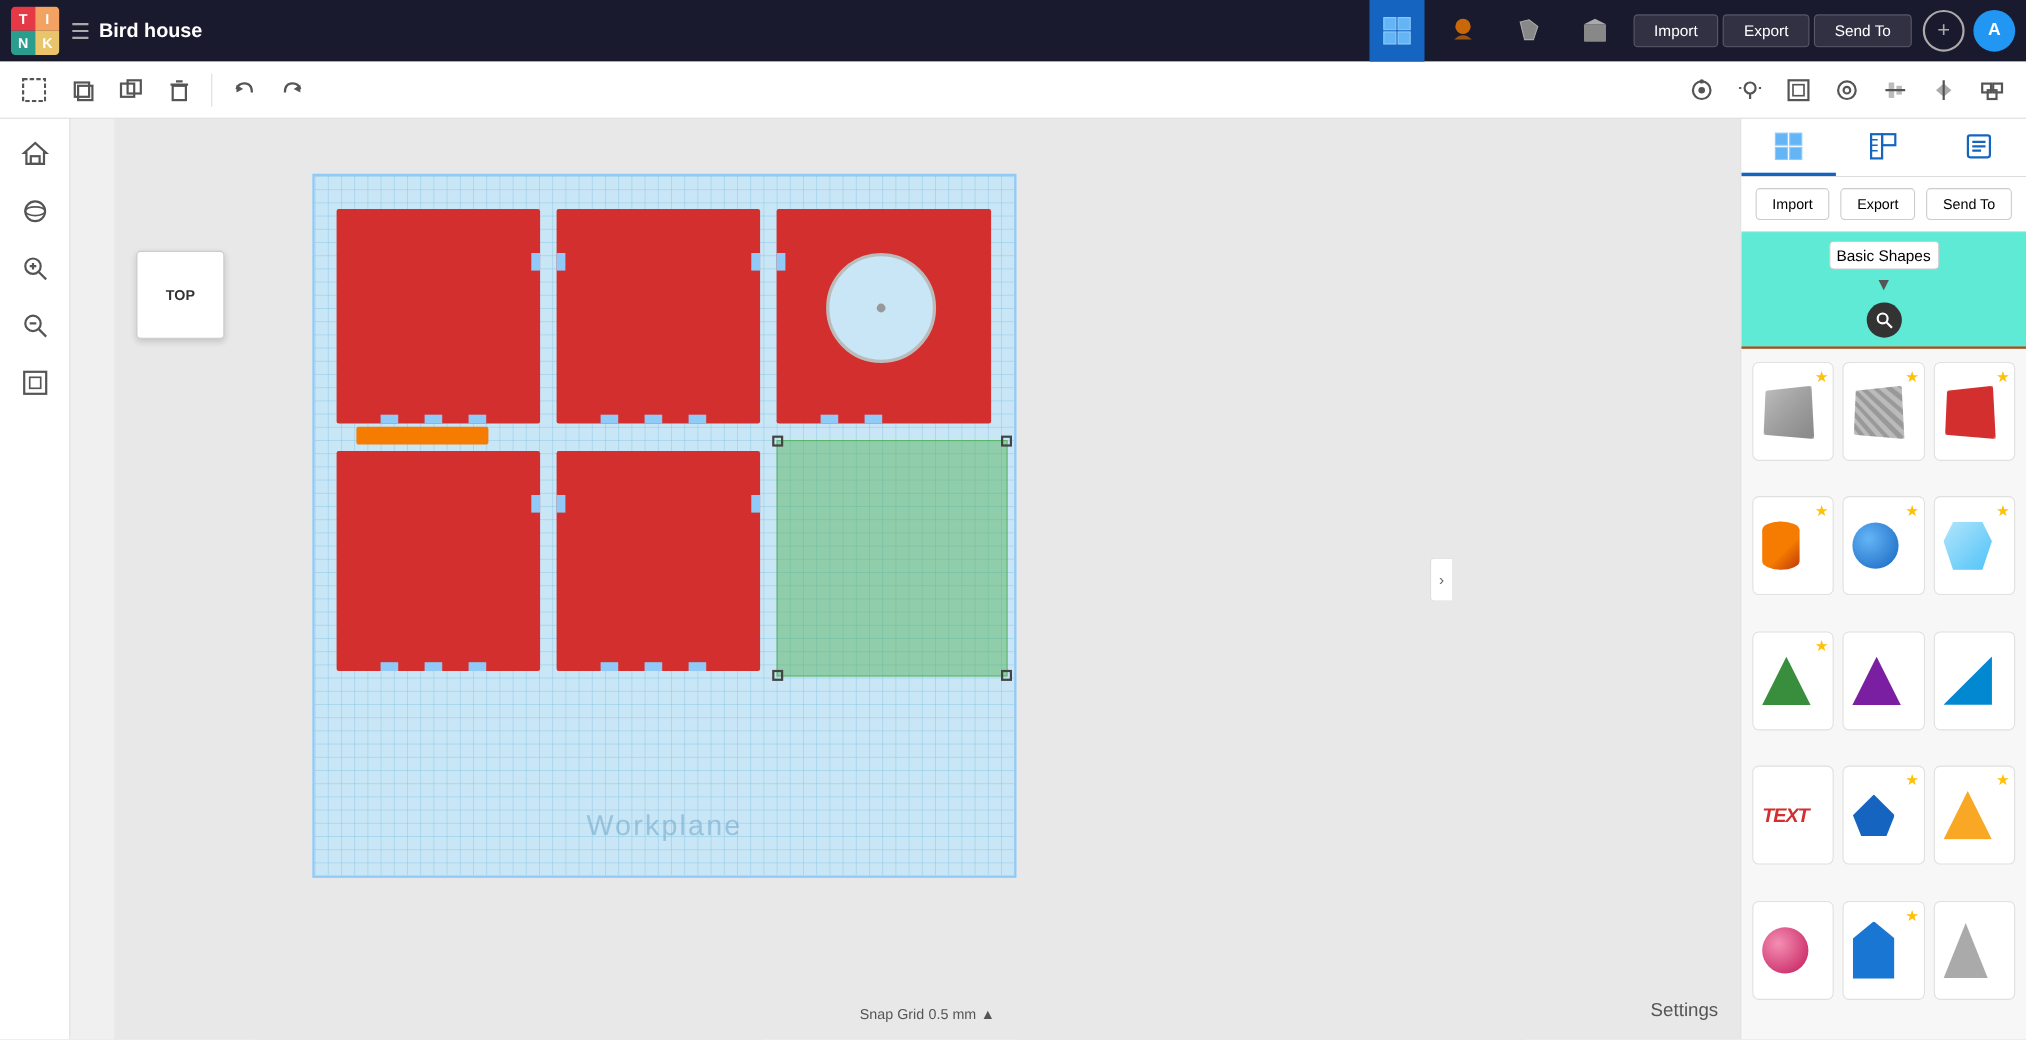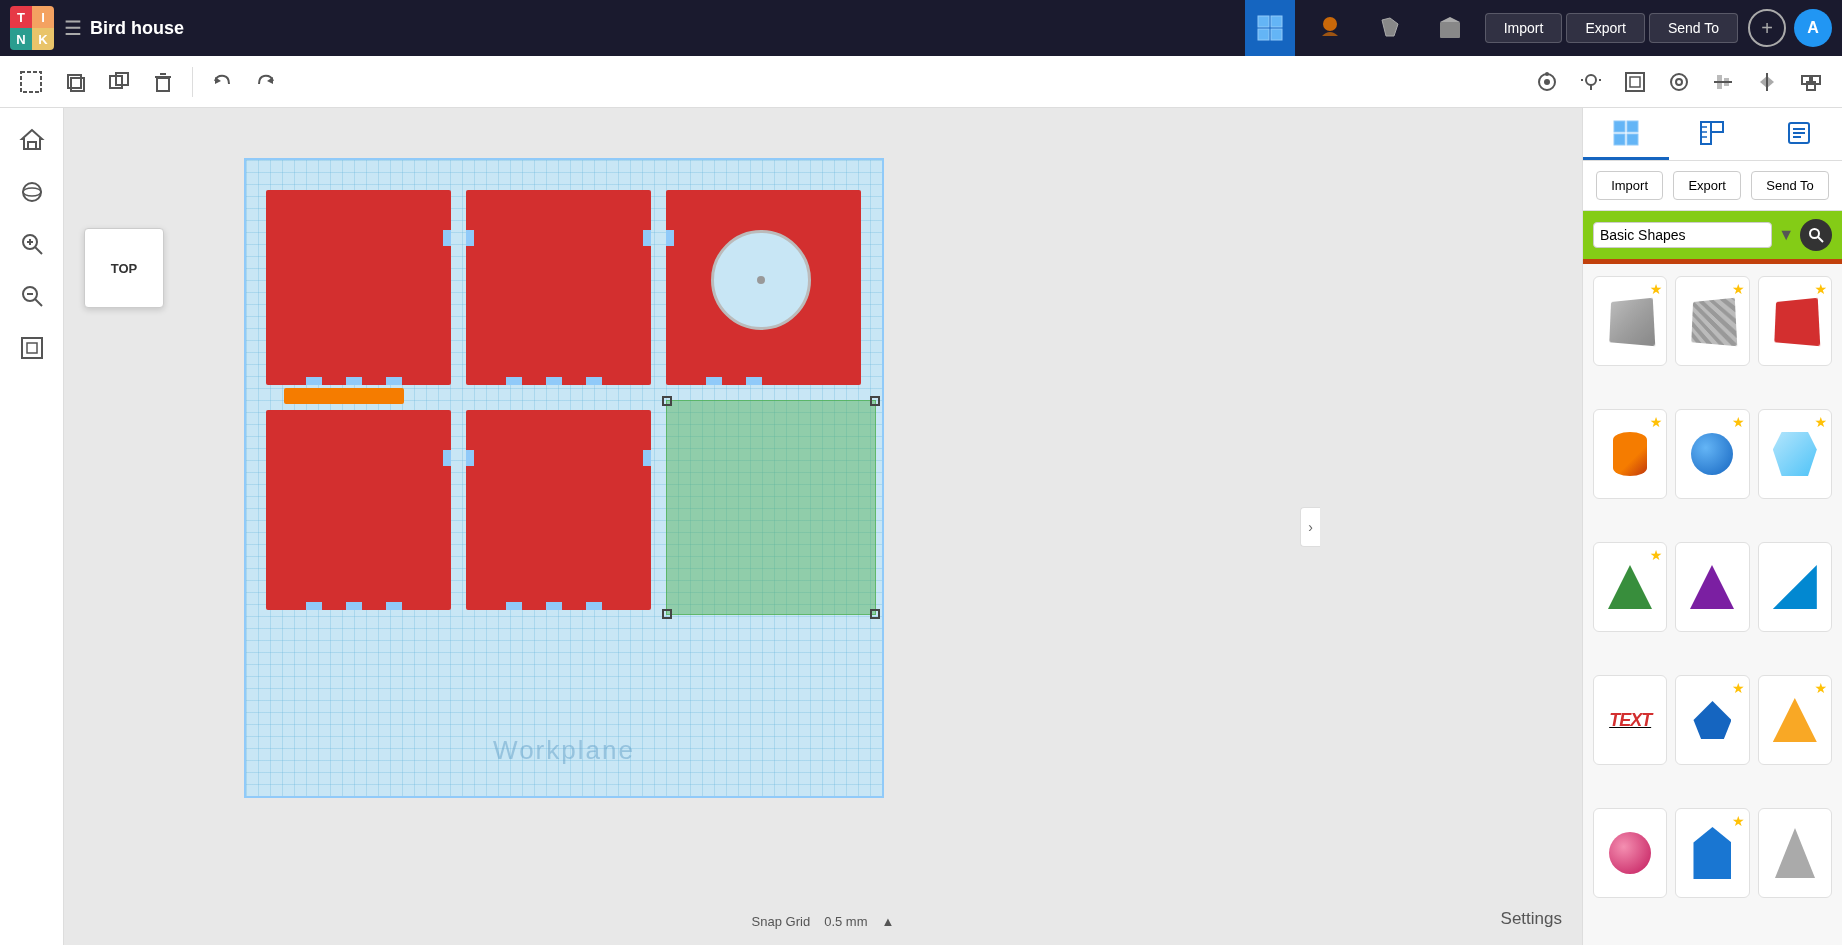--- a/index.html
+++ b/index.html
@@ -133,20 +133,21 @@
       box-shadow: 0 2px 6px rgba(0,0,0,0.15);
       z-index: 10;
     }
 
     
     #canvas-area {
       flex: 1;
       position: relative;
       background: #e8e8e8;
       overflow: hidden;
+      margin-left: 40px;
     }
 
     
     #workplane {
       position: absolute;
       top: 50px; left: 180px;
       width: 640px; height: 640px;
       background: #c8e6f5;
       border: 2px solid #90caf9;
       overflow: hidden;
@@ -232,21 +233,21 @@
       cursor: pointer;
     }
 
     
     #snap-grid {
       position: absolute;
       bottom: 16px; left: 50%;
       transform: translateX(-50%);
       font-size: 13px;
       color: #555;
-      display: flex; align-items: center; gap: 14px;
+      display: flex; align-items: center; gap: 4px;
     }
 
     
     #right-panel {
       width: 260px;
       background: #f7f7f7;
       border-left: 1px solid #ddd;
       display: flex;
       flex-direction: column;
       overflow: hidden;
@@ -282,22 +283,23 @@
       border-radius: 4px;
       font-size: 13px;
       cursor: pointer;
     }
 
     #shape-selector-row {
       display: flex;
       align-items: center;
       padding: 8px 10px;
       gap: 6px;
-      background: #84cc16;
-      border-bottom: 5px solid #c2410c;
+      background: #5eead4;
+      border-bottom: 2px solid #c2410c;
+      flex-direction: column;
     }
     #shape-selector {
       flex: 1;
       font-size: 14px;
       padding: 4px 6px;
       border: 1px solid #ccc;
       border-radius: 4px;
       appearance: none;
       background: #fff;
       cursor: pointer;
@@ -332,21 +334,21 @@
       gap: 4px;
     }
     .star-badge {
       position: absolute;
       top: 4px; right: 4px;
       color: #ffc107;
       font-size: 14px;
     }
     .shape-visual {
       width: 56px; height: 56px;
-      display: flex; align-items: center; justify-content: center; text-decoration: underline;
+      display: flex; align-items: center; 
     }
 
     
     .shape-box {
       width: 44px; height: 44px;
       background: linear-gradient(135deg, #bbb 0%, #888 100%);
       transform: perspective(40px) rotateX(5deg) rotateY(-10deg);
       border-radius: 2px;
     }
     .shape-box-stripes {

